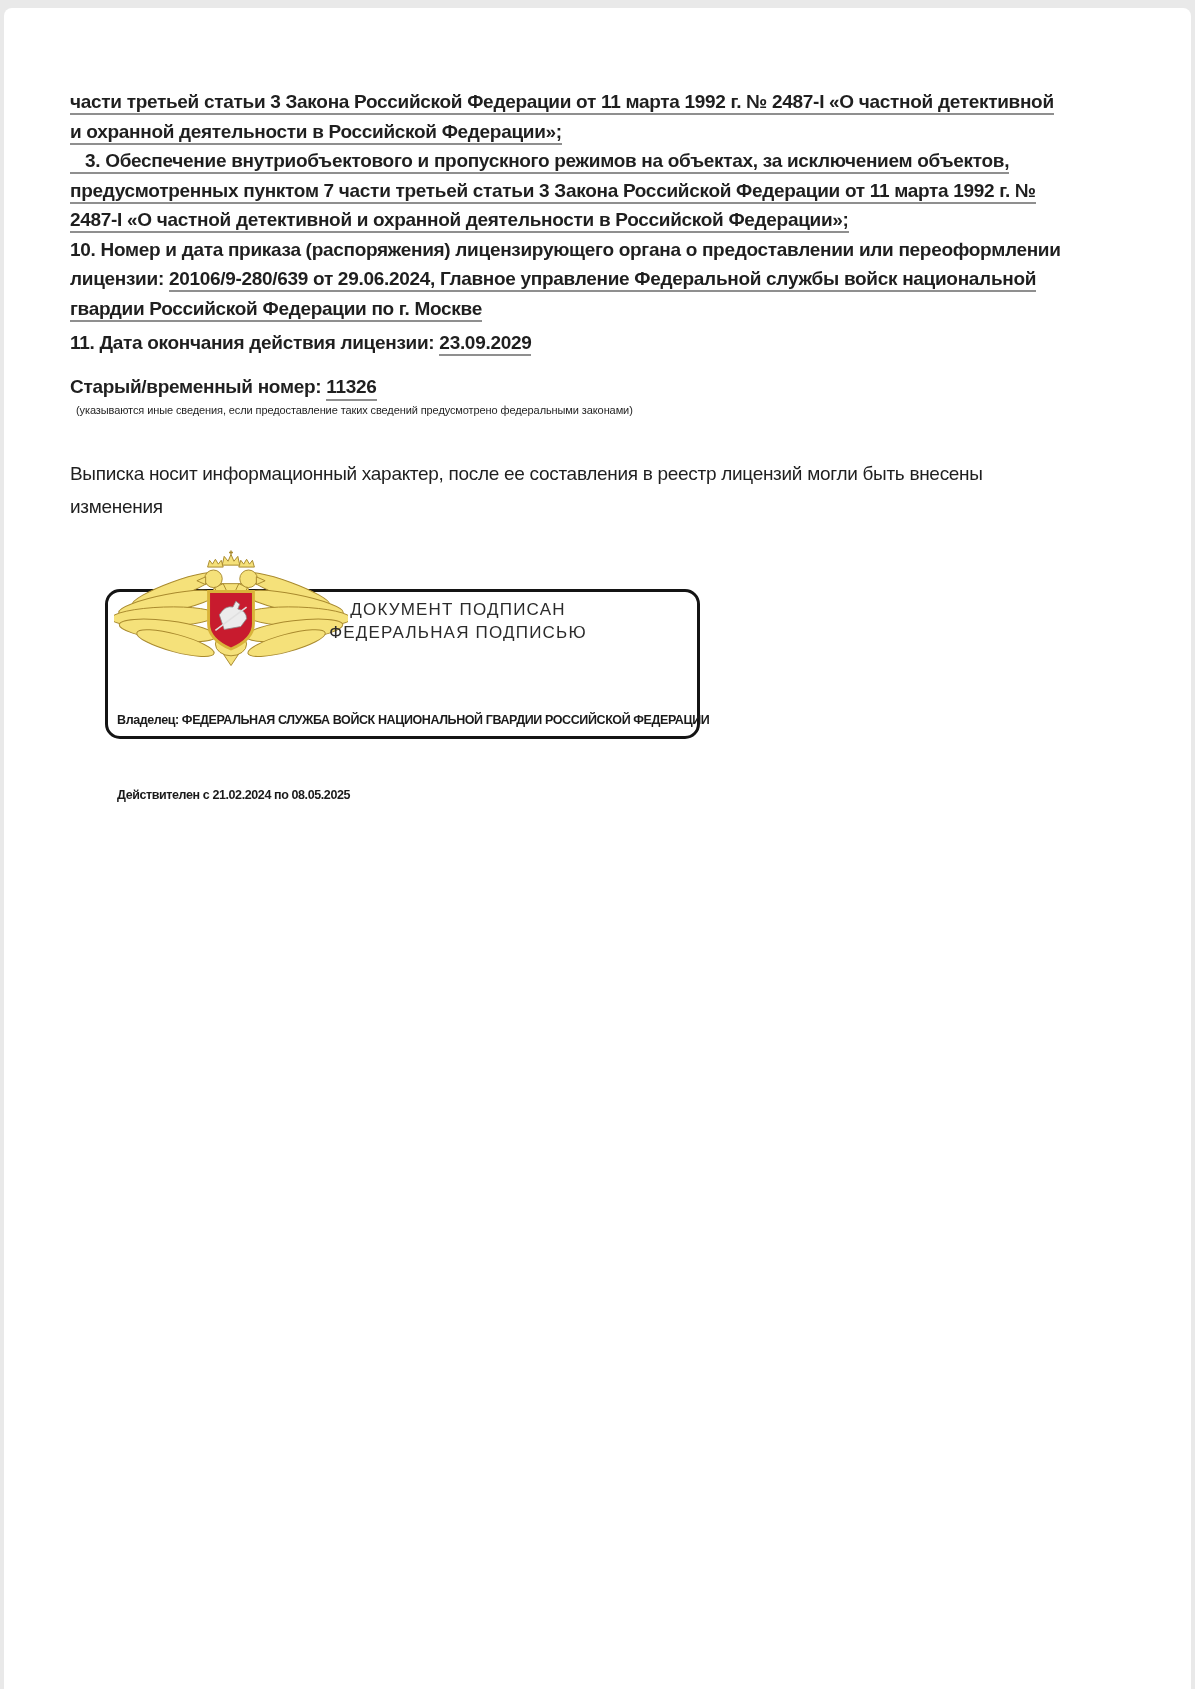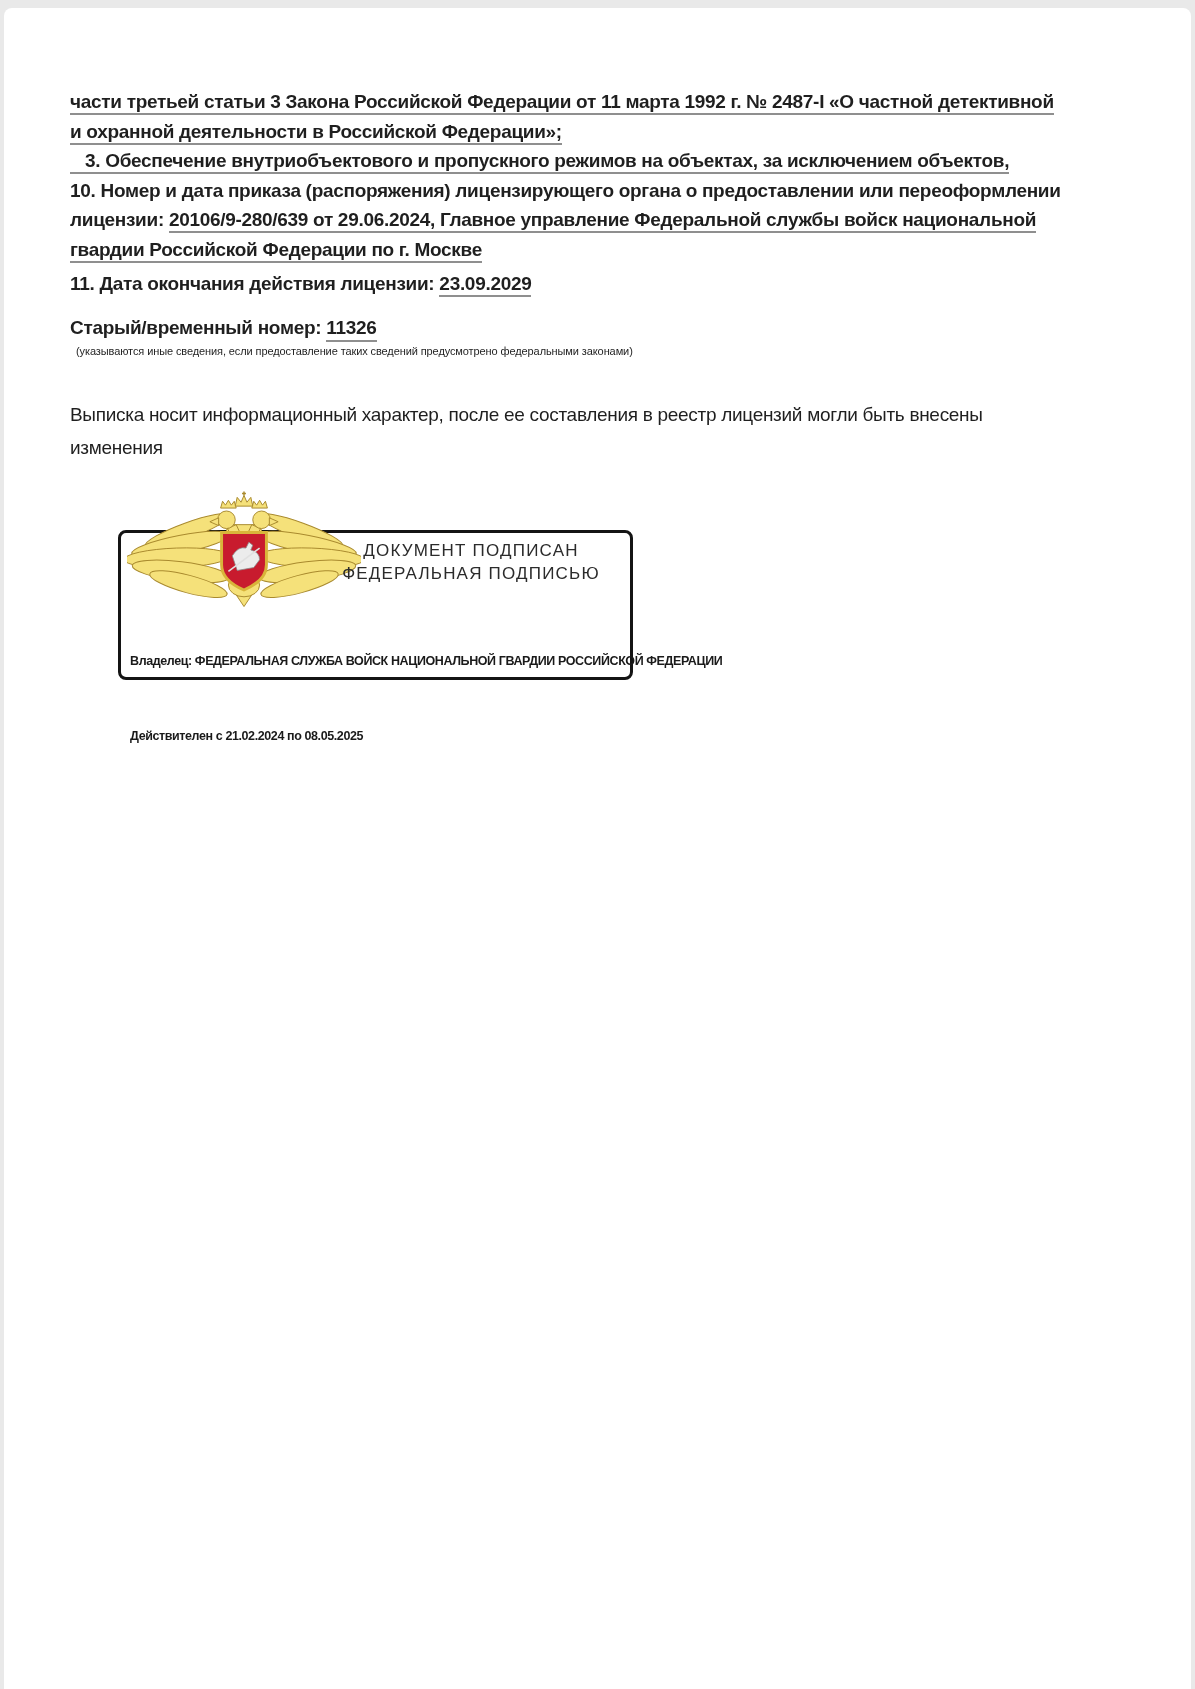--- a/index.html
+++ b/index.html
@@ -44,25 +44,25 @@
     margin-top: 41px;
     font-weight: normal;
     font-size: 19px;
     letter-spacing: -0.3px;
     line-height: 33px;
   }
   .notice span { display: block; }
   
   .stamp {
     position: relative;
-    margin: 66px 0 0 48px;
-    width: 515px;
+    margin: 66px 0 0 35px;
+    width: 595px;
     height: 150px;
     border: 3px solid #141414;
-    border-radius: 8px;
+    border-radius: 15px;
     box-sizing: border-box;
     background: #ffffff;
   }
   .emblem {
     position: absolute;
     left: 6px; top: -42px;
     width: 234px; height: 118px;
   }
   .stamp-title {
     position: absolute;
@@ -88,20 +88,22 @@
 </style>
 </head>
 <body>
 
 <div class="page">
 
   <div class="doc-text">
     <span class="t-line"><span class="u">части третьей статьи 3 Закона Российской Федерации от 11 марта 1992 г. № 2487-I «О частной детективной</span></span>
     <span class="t-line"><span class="u">и охранной деятельности в Российской Федерации»;</span></span>
     <span class="t-line"><span class="u">   3. Обеспечение внутриобъектового и пропускного режимов на объектах, за исключением объектов,</span></span>
+    <span class="t-line"><span class="u">предусмотренных пунктом 7 части третьей статьи 3 Закона Российской Федерации от 11 марта 1992 г. №</span></span>
+    <span class="t-line"><span class="u">2487-I «О частной детективной и охранной деятельности в Российской Федерации»;</span></span>
     <span class="t-line"><span>10. Номер и дата приказа (распоряжения) лицензирующего органа о предоставлении или переоформлении</span></span>
     <span class="t-line"><span>лицензии: </span><span class="u">20106/9-280/639 от 29.06.2024, Главное управление Федеральной службы войск национальной</span></span>
     <span class="t-line"><span class="u">гвардии Российской Федерации по г. Москве</span></span>
     <span class="t-line mt1"><span>11. Дата окончания действия лицензии: </span><span class="u">23.09.2029</span></span>
     <span class="t-line mt2 flexline"><span>Старый/временный номер: </span><span class="u">11326</span><span class="fill-rule"></span></span>
   </div>
 
   <div class="footnote">(указываются иные сведения, если предоставление таких сведений предусмотрено федеральными законами)</div>
 
   <div class="notice">

